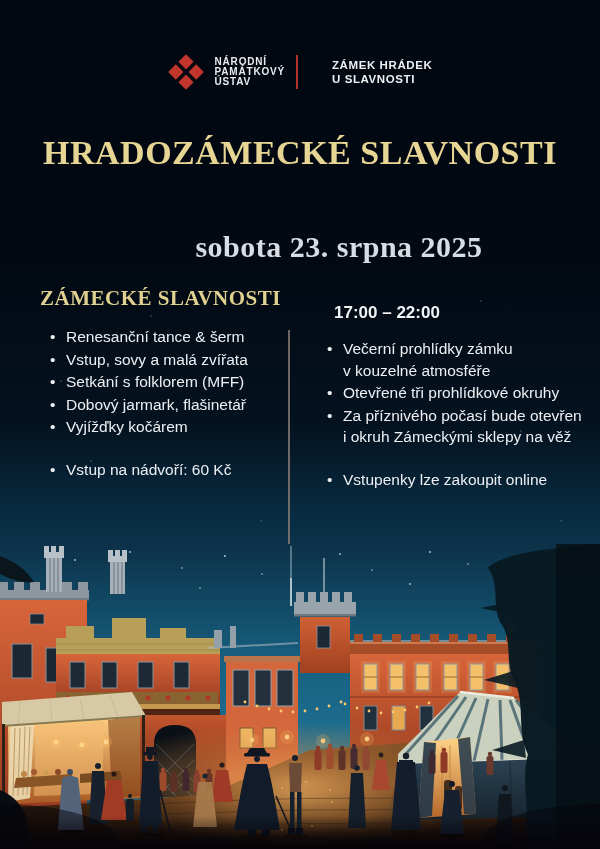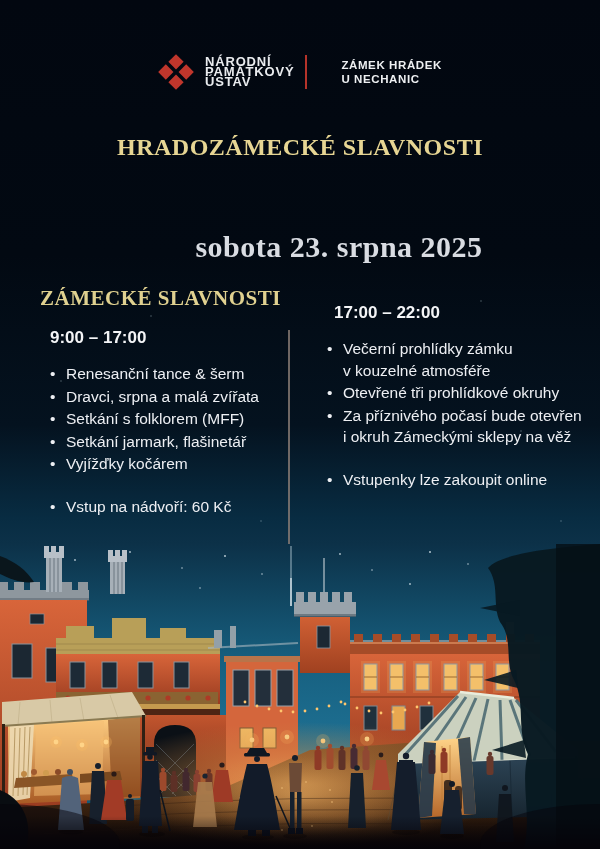--- a/index.html
+++ b/index.html
@@ -4,26 +4,26 @@
 <style>
   html,body { margin:0; padding:0; background:#000; }
   .poster {
     position:relative; width:600px; height:849px; overflow:hidden;
     background:linear-gradient(180deg,#020710 0%,#020912 30%,#04121f 50%,#082c42 61%,#0c3148 64%,#15607f 100%);
     font-family:"Liberation Sans",sans-serif; color:#edeff3;
   }
   
   .logo-row { position:absolute; top:54px; left:0; width:100%; display:flex; justify-content:center; align-items:center; gap:11px; }
   .logo-mark svg { display:block; }
-  .logo-org { font-size:13px; font-weight:bold; line-height:10px; letter-spacing:.8px; color:#e9ebee; }
+  .logo-org { font-size:10px; font-weight:bold; line-height:10px; letter-spacing:.8px; color:#e9ebee; }
   .logo-sep { width:2px; height:34px; background:#b5332a; }
   .logo-site { font-size:11.5px; font-weight:bold; line-height:14px; letter-spacing:.6px; color:#eef0f2;margin-left:23px; }
   
   .title { position:absolute; top:134px; left:0; width:100%; text-align:center;
-    font-family:"Liberation Serif",serif; font-weight:bold; font-size:24px; letter-spacing:.5px; color:#e6d593; }
+    font-family:"Liberation Serif",serif; font-weight:bold; font-size:34px; letter-spacing:.5px; color:#e6d593; }
   .date { position:absolute; top:230px; left:0; width:100%; text-align:center;
     font-family:"Liberation Serif",serif; font-weight:bold; font-size:30px; letter-spacing:.5px; color:#d9dce2;margin-left:39px; }
   
   .col { position:absolute; top:286px; }
   .col-left  { left:40px;  width:246px; }
   .col-right { left:314px; width:268px; }
   .col-title { margin:0; font-family:"Liberation Serif",serif; font-size:21px; font-weight:bold; letter-spacing:.5px; color:#e0d190; }
   .col-time { margin:17px 0 0 10px; font-size:17px; font-weight:bold; color:#f3f4f6; }
   .col-right .col-time { margin-left:20px; }
   ul.bullets { list-style:none; margin:15px 0 0 9px; padding:0; }
@@ -54,46 +54,45 @@
       </svg>
     </div>
     <div class="logo-org">
       <div>NÁRODNÍ</div>
       <div>PAMÁTKOVÝ</div>
       <div>ÚSTAV</div>
     </div>
     <div class="logo-sep"></div>
     <div class="logo-site">
       <div>ZÁMEK HRÁDEK</div>
-      <div>U NECHANIC</div>
+      <div>U SLAVNOSTI</div>
     </div>
   </div>
 
   <div class="title">HRADOZÁMECKÉ SLAVNOSTI</div>
   <div class="date">sobota 23. srpna 2025</div>
 
   <div class="spec" style="left:150px;top:315px"></div>
   <div class="spec" style="left:420px;top:350px"></div>
   <div class="spec" style="left:90px;top:460px"></div>
   <div class="spec" style="left:520px;top:430px"></div>
   <div class="spec" style="left:260px;top:520px"></div>
   <div class="spec" style="left:480px;top:300px"></div>
   <div class="spec" style="left:60px;top:380px"></div>
   <div class="spec" style="left:560px;top:520px"></div>
 
   <div class="v-divider"></div>
 
   <div class="col col-left">
     <h2 class="col-title">ZÁMECKÉ SLAVNOSTI</h2>
-    <div class="col-time">9:00 – 17:00</div>
     <ul class="bullets">
       <li>Renesanční tance &amp; šerm</li>
-      <li>Dravci, srpna a malá zvířata</li>
+      <li>Vstup, sovy a malá zvířata</li>
       <li>Setkání s folklorem (MFF)</li>
-      <li>Setkání jarmark, flašinetář</li>
+      <li>Dobový jarmark, flašinetář</li>
       <li>Vyjížďky kočárem</li>
     </ul>
     <ul class="bullets bullets-footer">
       <li>Vstup na nádvoří: 60 Kč</li>
     </ul>
   </div>
 
   <div class="col col-right">
     <div class="col-time">17:00 – 22:00</div>
     <ul class="bullets">

